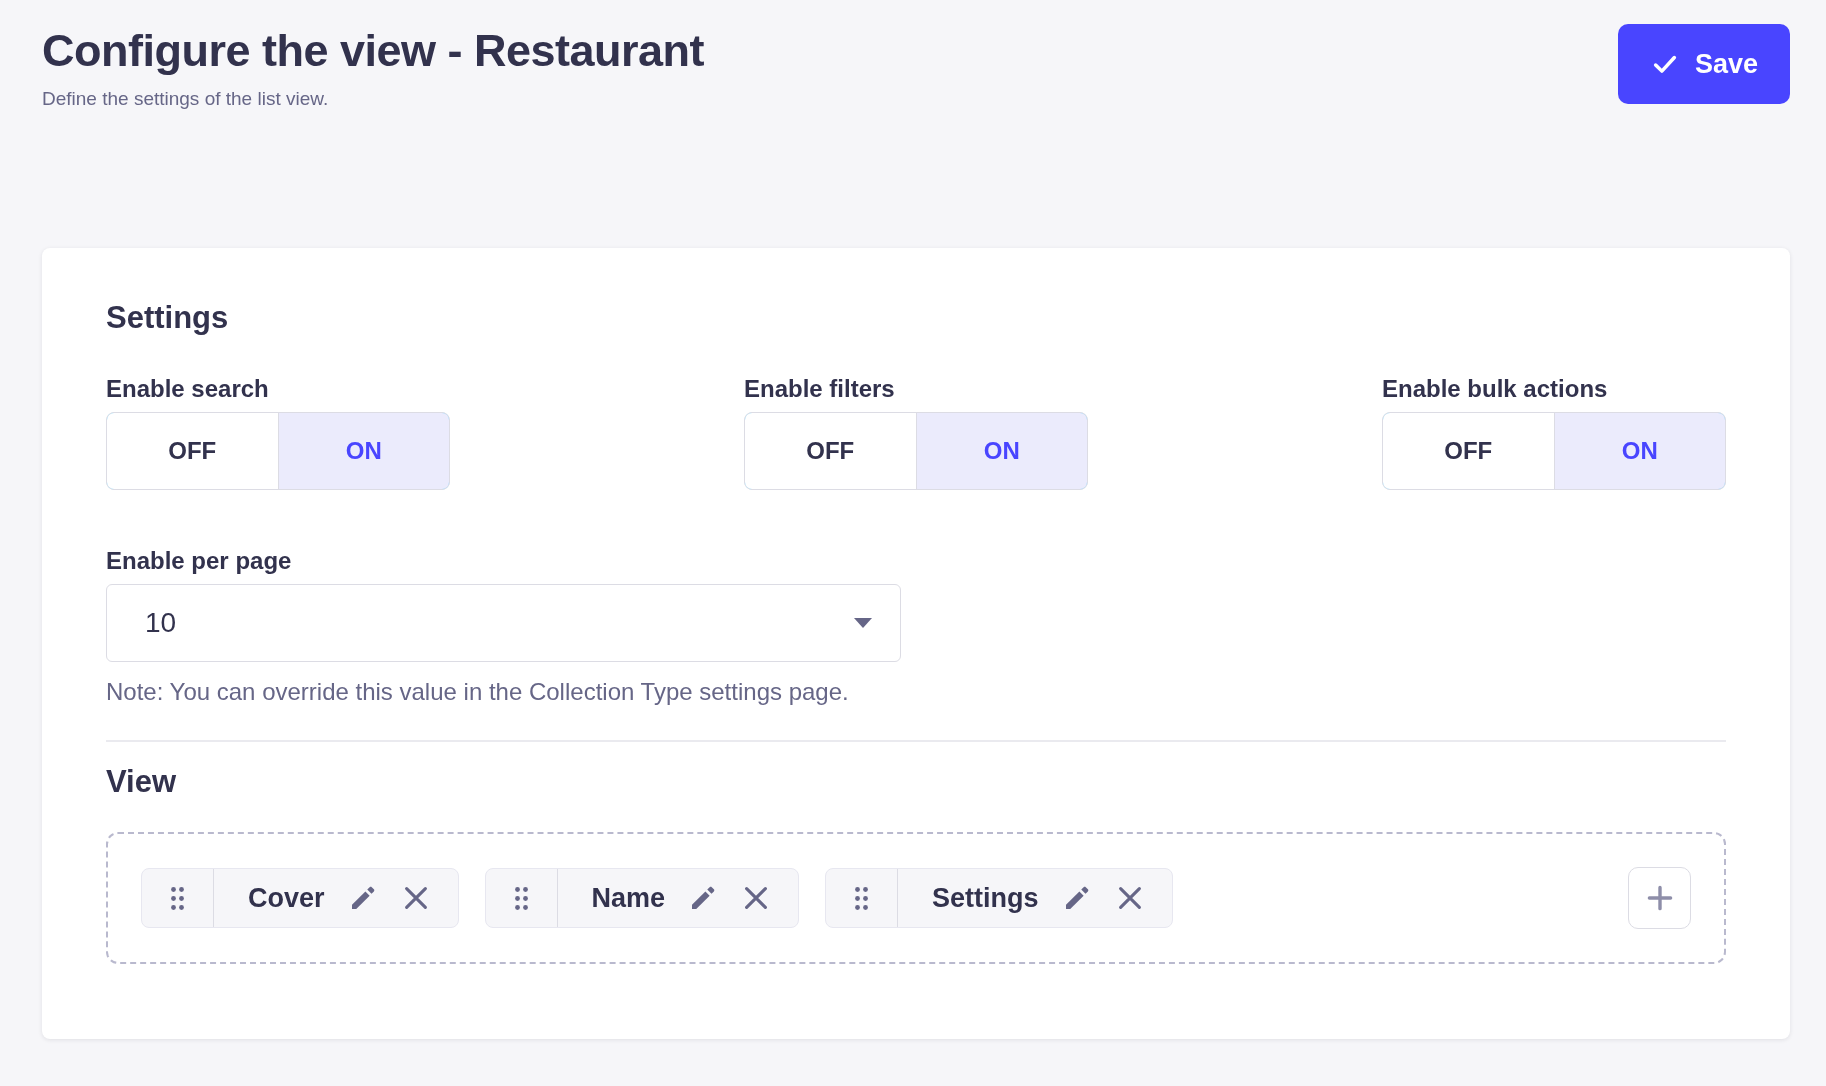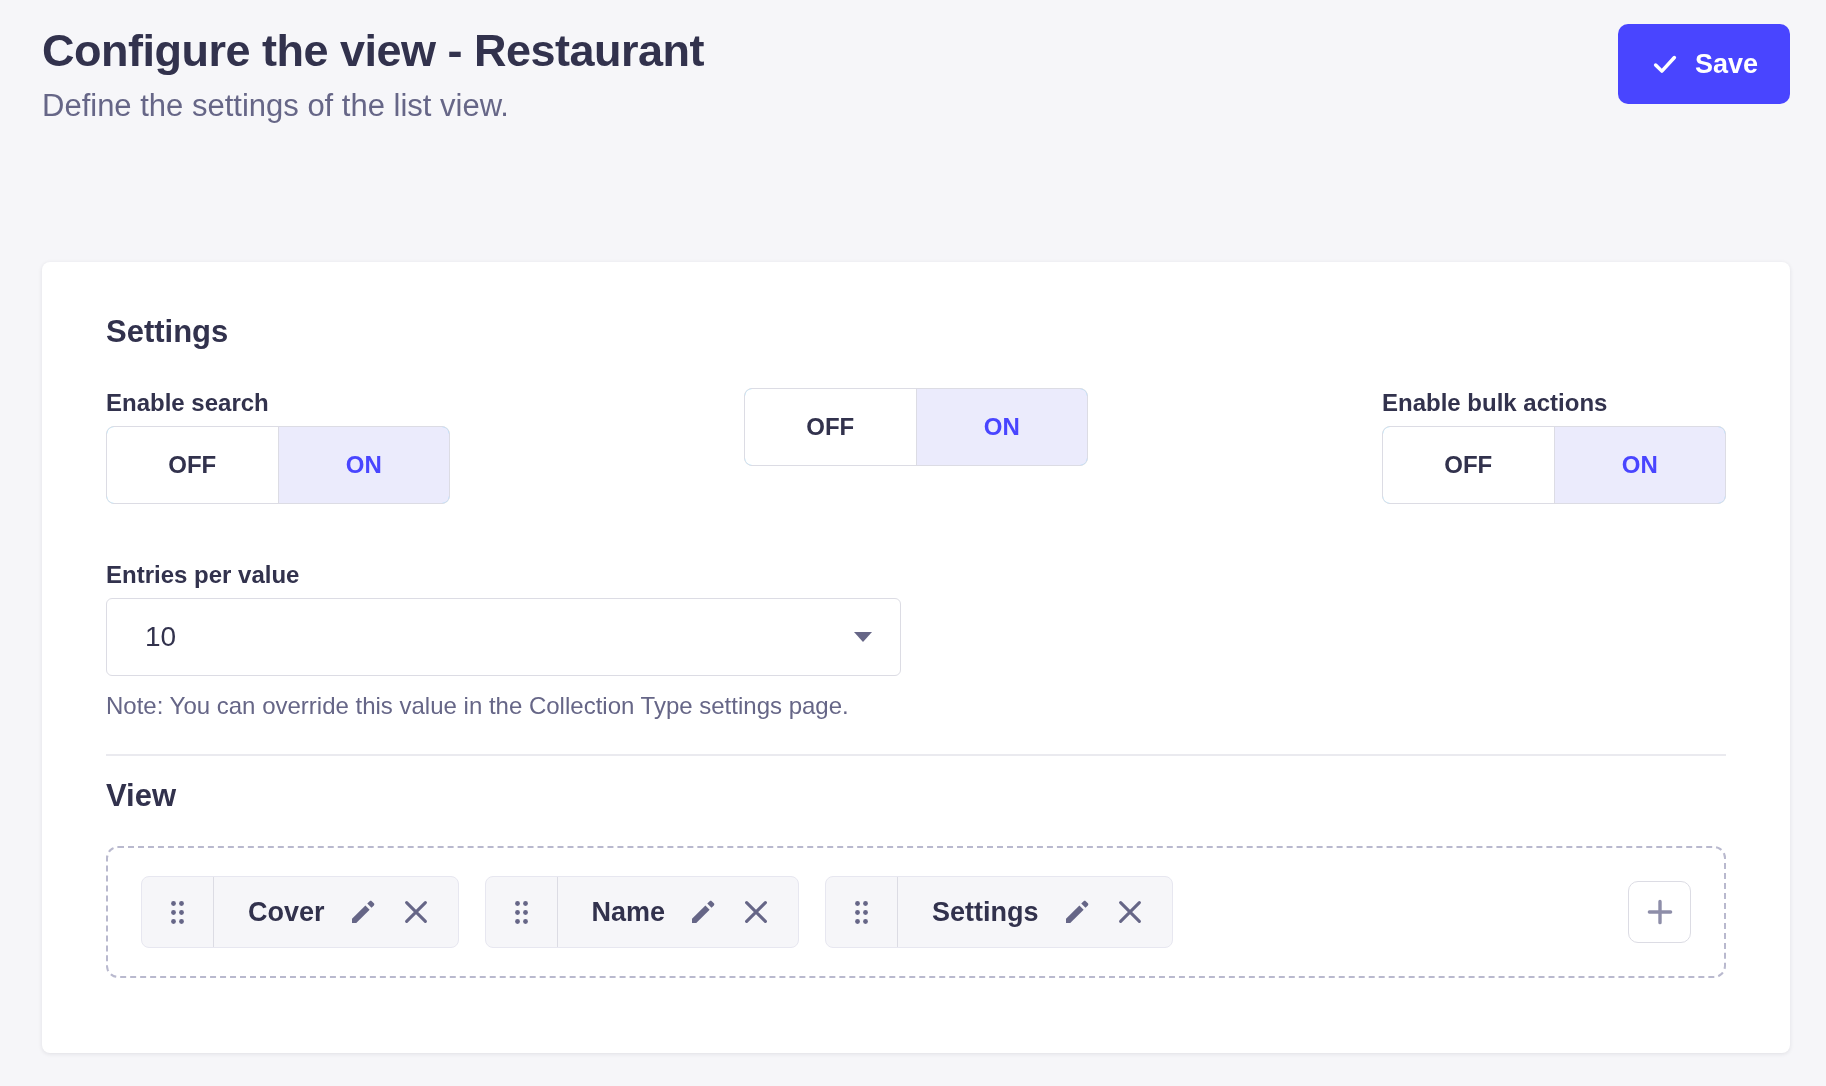--- a/index.html
+++ b/index.html
@@ -19,21 +19,21 @@
   }
   .page-title {
     font-size: 45px;
     font-weight: 700;
     letter-spacing: -0.5px;
     color: #32324d;
     line-height: 1.2;
   }
   .page-subtitle {
     margin-top: 10px;
-    font-size: 31px;
+    font-size: 19px;
     color: #666687;
   }
   .save-btn {
     display: flex;
     align-items: center;
     gap: 15px;
     height: 80px;
     padding: 16px 32px;
     background: #4945ff;
     color: #ffffff;
@@ -146,21 +146,21 @@
     border: 2px dashed #b9b9ce;
     border-radius: 12px;
     display: flex;
     align-items: center;
     gap: 26px;
     padding: 0 33px;
   }
   .chip {
     display: flex;
     align-items: stretch;
-    height: 72px;
+    height: 60px;
     background: #f6f6f9;
     border: 1px solid #e7e7f0;
     border-radius: 8px;
     cursor: grab;
   }
   .chip-handle {
     width: 72px;
     display: flex;
     align-items: center;
     justify-content: center;
@@ -227,40 +227,41 @@
 
     <div class="toggle-group">
       <span class="field-label">Enable search</span>
       <div class="switch">
         <div class="switch-opt off">OFF</div>
         <div class="switch-opt on">ON</div>
       </div>
     </div>
 
     <div class="toggle-group">
+      <span class="field-label">Enable filters</span>
       <div class="switch">
         <div class="switch-opt off">OFF</div>
         <div class="switch-opt on">ON</div>
       </div>
     </div>
 
     <div class="toggle-group">
       <span class="field-label">Enable bulk actions</span>
       <div class="switch">
         <div class="switch-opt off">OFF</div>
         <div class="switch-opt on">ON</div>
       </div>
     </div>
 
   </div>
 
   <div class="selects-row">
 
     <div class="col-entries">
-      <span class="field-label">Entries per value</span>
+      <span class="field-label">Enable per page</span>
       <div class="select">
         <span>10</span>
         <span class="caret"></span>
       </div>
       <p class="note">Note: You can override this value in the Collection Type settings page.</p>
     </div>
 
 
 
   </div>

